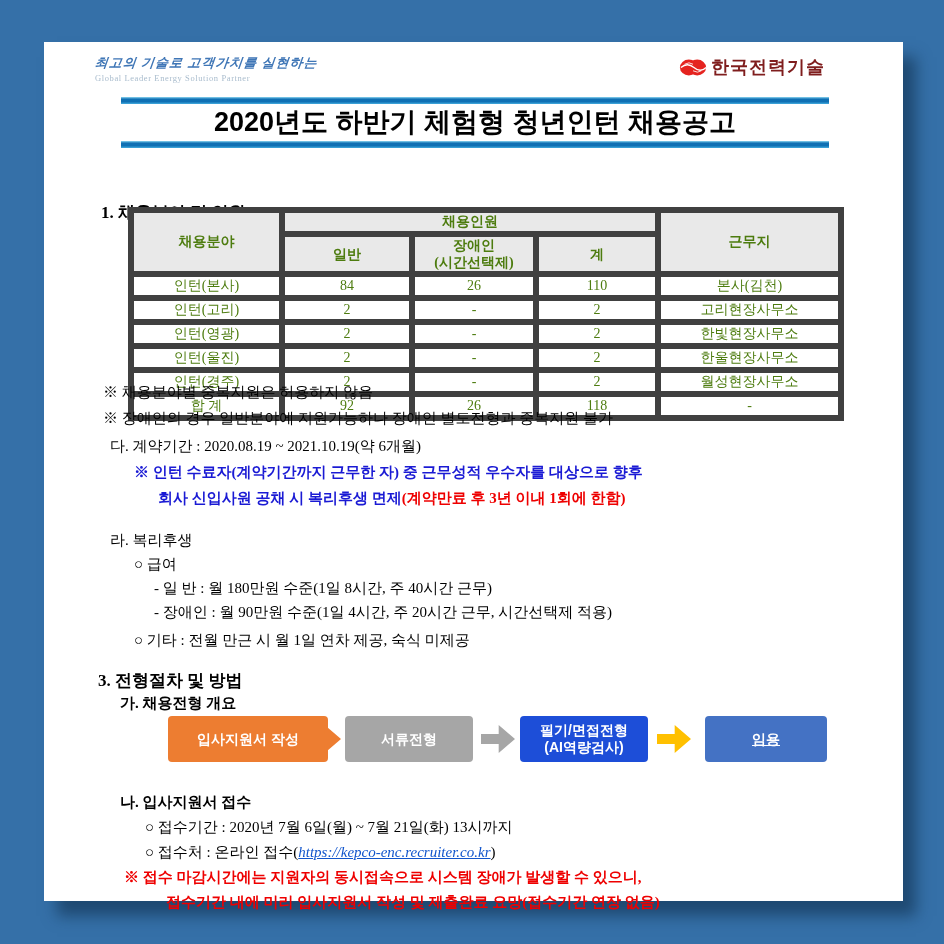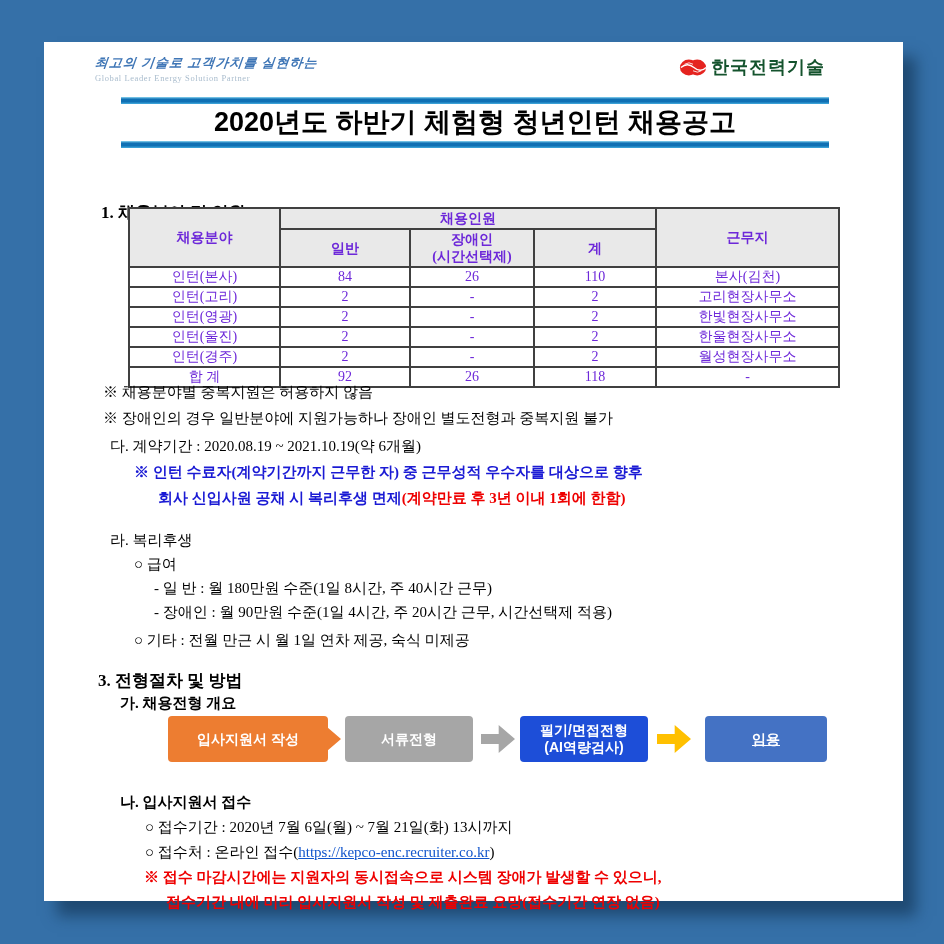--- a/index.html
+++ b/index.html
@@ -20,47 +20,47 @@
   
   .slogan { left:51px; top:12px; }
   .slogan-line1 {
     font-style:italic; font-weight:bold; color:#3f76b6; font-size:13px;
     letter-spacing:1px; transform:skewX(-6deg);
   }
   .slogan-line2 { color:#a9bccd; font-size:8.5px; letter-spacing:0.6px; margin-top:1px; }
   .logo { right:78px; top:13px; display:flex; align-items:center; gap:4px; }
   .logo-text {
     font-family:"Liberation Sans", sans-serif; font-weight:bold;
-    color:#14532d; font-size:18px; letter-spacing:1px;
+    color:#7f1d1d; font-size:18px; letter-spacing:1px;
   }
 
   
   .bar { left:77px; width:708px; height:7px;
     background:linear-gradient(to bottom,#8ed8f2 0%,#0f70b4 30%,#0f70b4 68%,#45addf 100%); }
   .bar-top { top:55px; }
   .bar-bottom { top:99px; }
   .doc-title {
     left:77px; top:62px; width:708px; height:37px; line-height:37px;
     text-align:center; font-family:"Liberation Sans", sans-serif;
     font-weight:bold; font-size:27px; color:#000;
   }
 
   
   .h-sec { font-weight:bold; font-size:17px; color:#000; }
   .body-line { font-size:15px; color:#000; }
   .bold { font-weight:bold; }
   .blue-text { color:#1a1ad4; font-weight:bold; }
   .red-text { color:#ee0000; font-weight:bold; }
-  .link-text { color:#1155cc; text-decoration:underline; cursor:pointer; }
+  .link-text { color:#1155cc; text-decoration:underline; cursor:pointer;font-style:italic; }
 
   
   .tbl-wrap { left:84px; top:165px; width:710px; }
   table { width:710px; border-collapse:collapse; border:2px solid #111; table-layout:fixed; }
   th, td {
-    border:2px solid #404040; text-align:center; font-size:14px; color:#6d28d9;
+    border:6px solid #404040; text-align:center; font-size:14px; color:#4d7c0f;
     padding:0 2px; overflow:hidden;
   }
   thead th { background:#e9e9e9; font-weight:bold; }
   thead tr.hrow1 th { height:21px; }
   thead tr.hrow2 th { height:38px; line-height:17px; }
   thead { border-bottom:2px solid #111; }
   tbody tr { height:19px; }
   tbody tr.total-row { border-top:2px solid #111; }
 
   
@@ -206,16 +206,16 @@
       <span>(AI역량검사)</span>
     </div>
   <div class="abs flow-arrow arrow-gold"></div>
   <div class="abs flow-box flow-blue">
       <span>임용</span>
     </div>
 
   <div class="abs body-line bold" style="left:76px; top:751px;">나. 입사지원서 접수</div>
   <div class="abs body-line" style="left:101px; top:776px;">○ 접수기간 : 2020년 7월 6일(월) ~ 7월 21일(화) 13시까지</div>
   <div class="abs body-line" style="left:101px; top:801px;"><span>○ 접수처 : 온라인 접수(</span><a class="link-text">https://kepco-enc.recruiter.co.kr</a><span>)</span></div>
-  <div class="abs body-line red-text" style="left:100px; top:826px;">※ 접수 마감시간에는 지원자의 동시접속으로 시스템 장애가 발생할 수 있으니,</div>
+  <div class="abs body-line red-text" style="left:80px; top:826px;">※ 접수 마감시간에는 지원자의 동시접속으로 시스템 장애가 발생할 수 있으니,</div>
   <div class="abs body-line red-text" style="left:122px; top:851px;">접수기간 내에 미리 입사지원서 작성 및 제출완료 요망(접수기간 연장 없음)</div>
 
 </div>
 
 </body></html>

